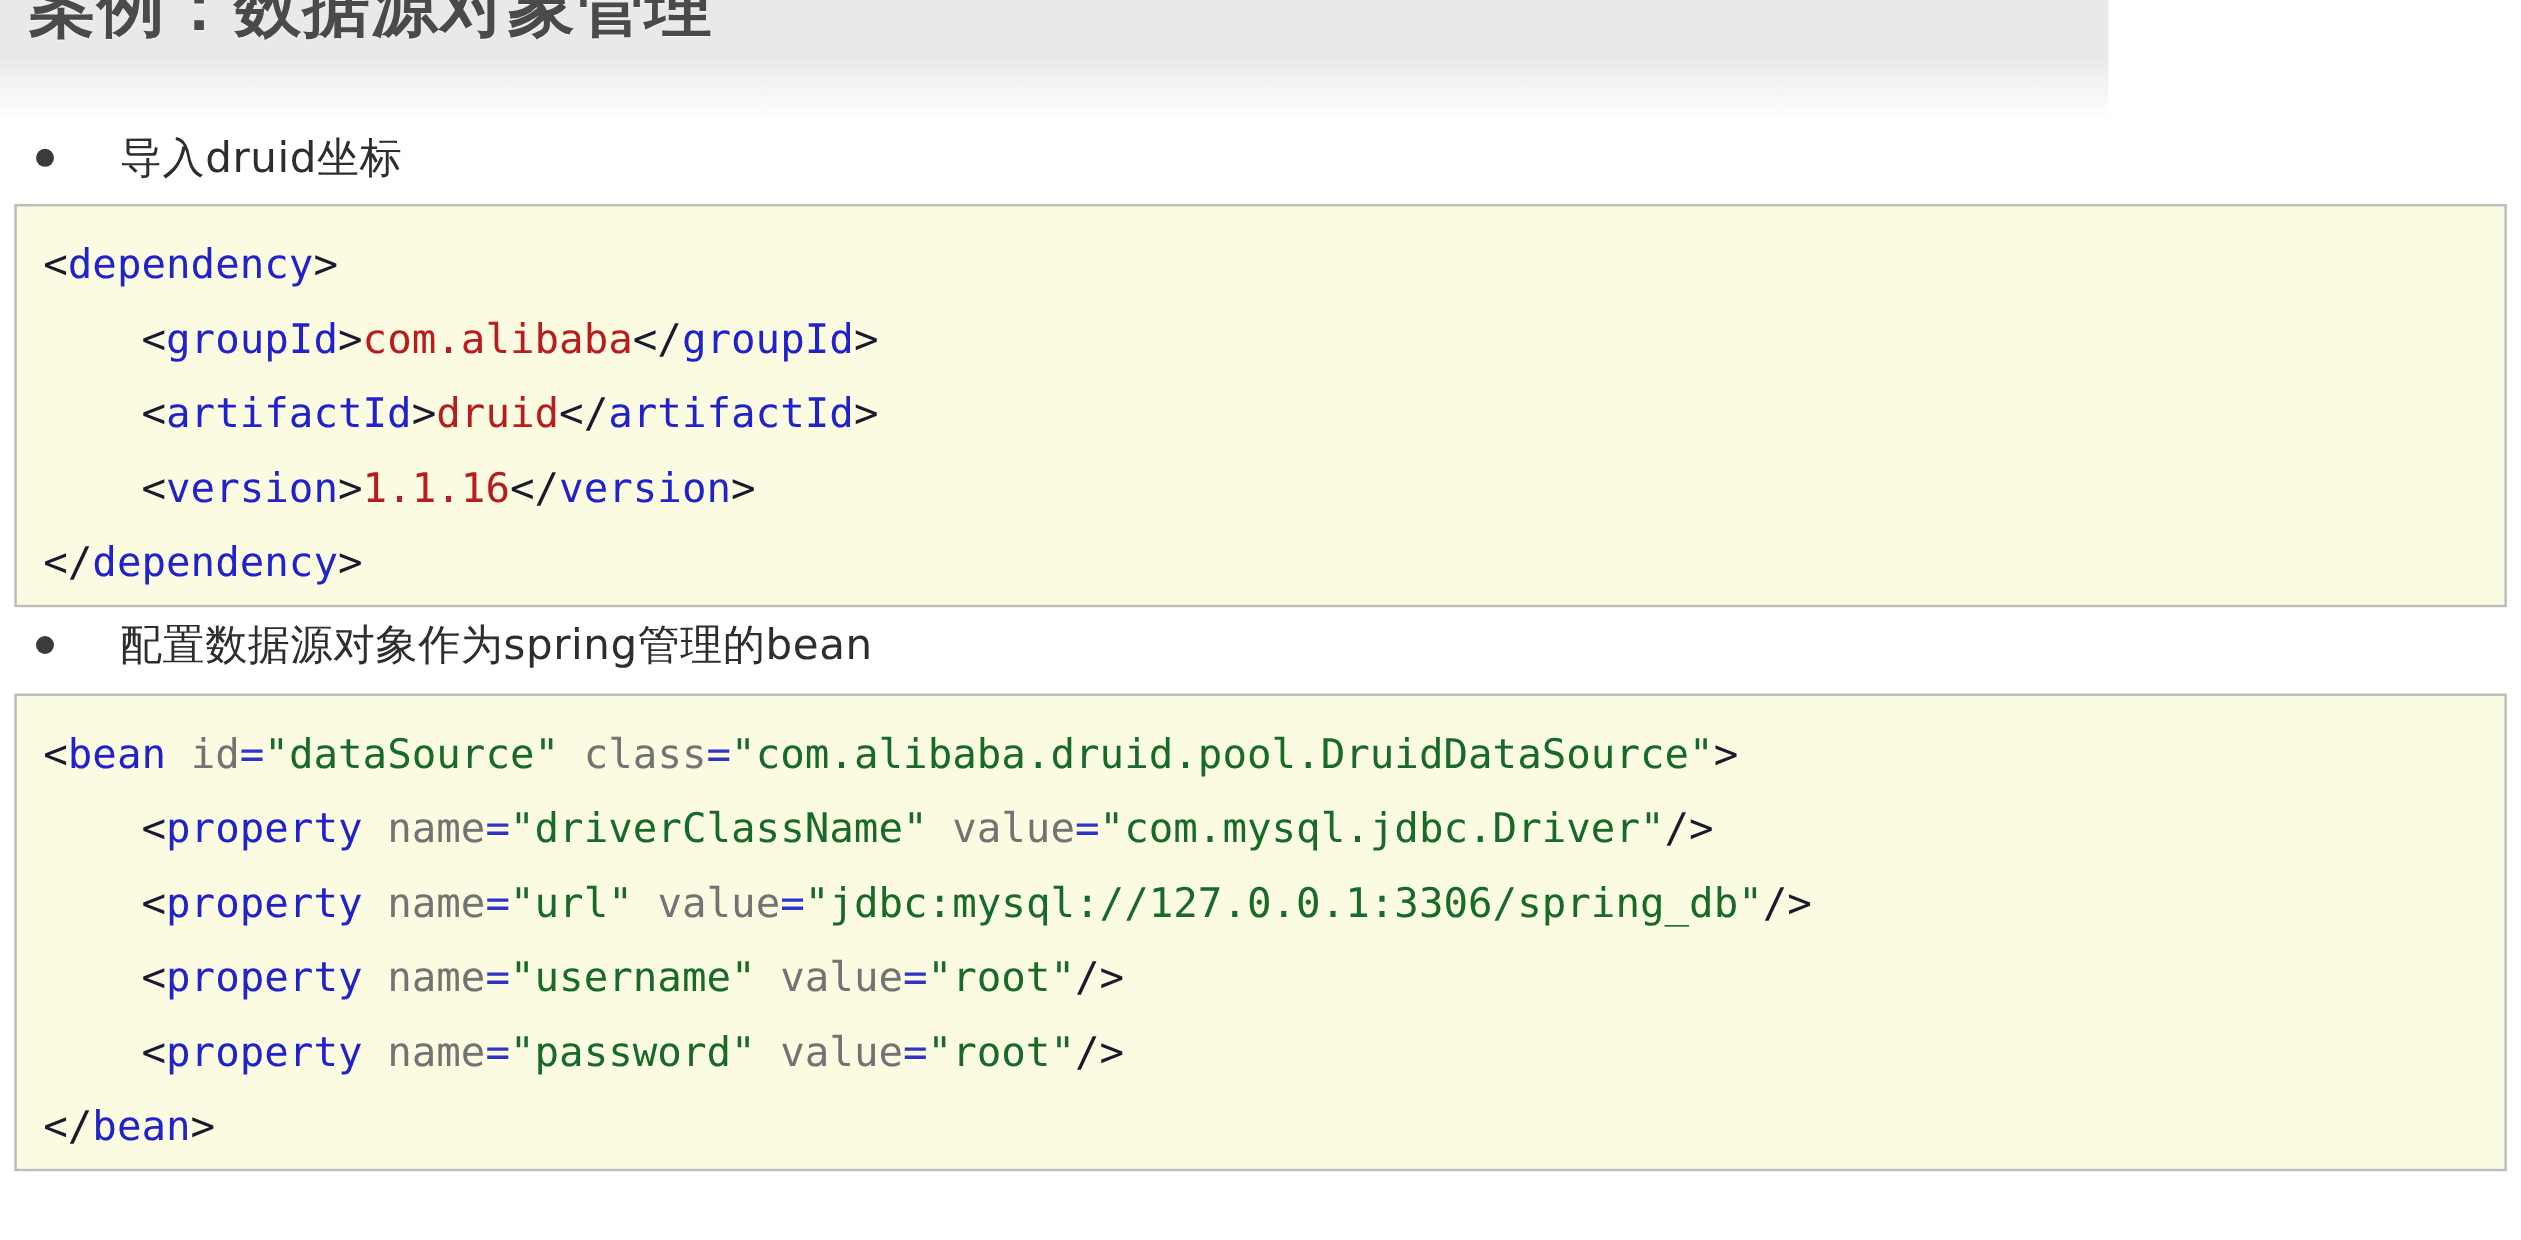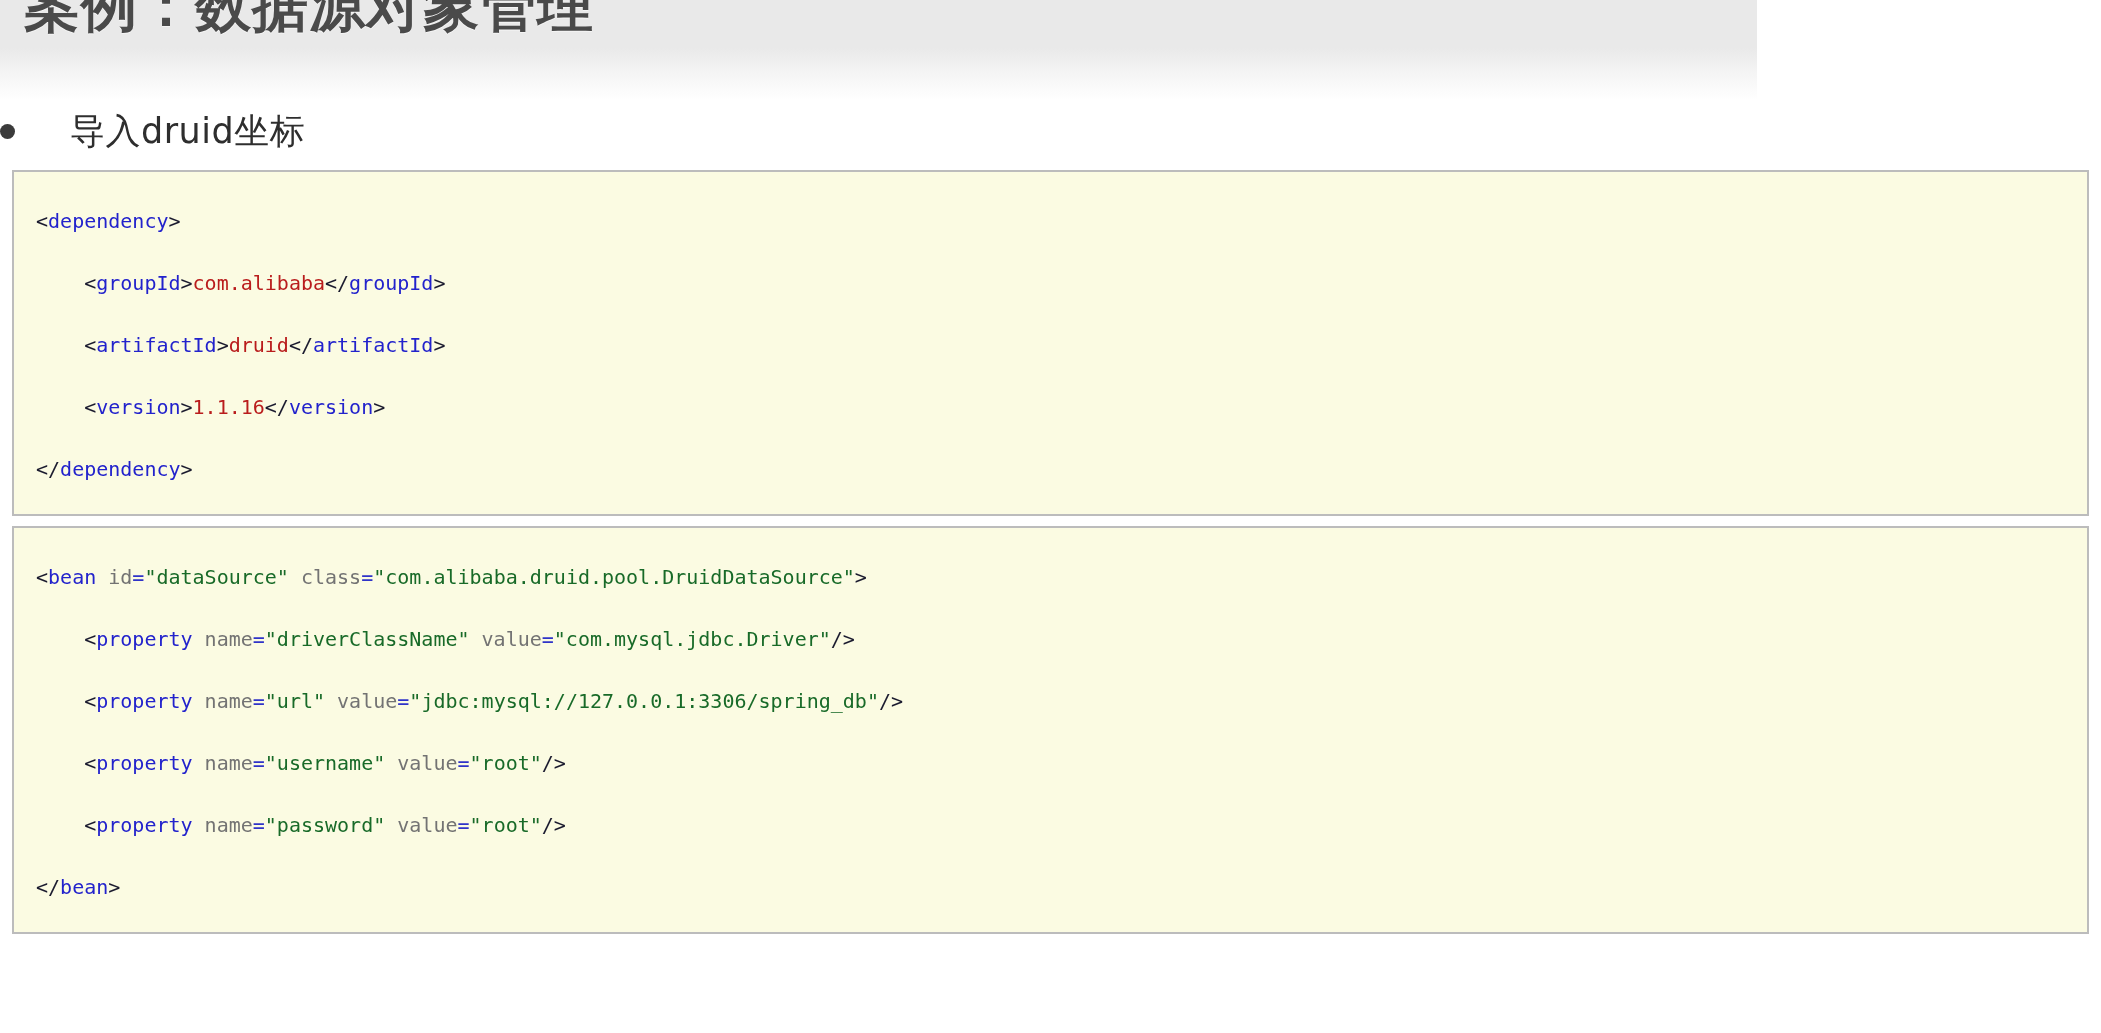--- a/index.html
+++ b/index.html
@@ -84,20 +84,21 @@
   .content {
     position: absolute;
     left: 0;
     top: 100px;
     width: 2101px;
   }
 
   .bullet-row {
     display: flex;
     align-items: center;
+    padding-left: 30px;
     height: 62px;
   }
   .bullet-dot {
     width: 15px;
     height: 15px;
     border-radius: 50%;
     background: #3b3b3b;
     flex: 0 0 15px;
     margin-right: 55px;
   }
@@ -108,23 +109,23 @@
     white-space: nowrap;
     letter-spacing: 0.5px;
   }
 
   
   .code-block {
     margin: 8px 12px 0 12px;
     background: #fbfbe2;
     border: 2px solid #bcbcbc;
     box-sizing: border-box;
-    padding: 18px 22px 14px 22px;
+    padding: 18px 22px 4px 22px;
     font-family: "DejaVu Sans Mono", "Liberation Mono", monospace;
-    font-size: 20px;
+    font-size: 34px;
     line-height: 62px;
     color: #23292e;
     white-space: pre;
     overflow: hidden;
   }
   .code-block.block-2 { margin-top: 10px; }
 
   .ln { display: block; white-space: pre; }
 
   
@@ -157,15 +158,19 @@
 </div>
 
 <div class="content">
 
   <div class="bullet-row">
     <span class="bullet-dot"></span>
     <span class="bullet-text">导入druid坐标</span>
   </div>
   <div class="code-block block-1"><span class="ln"><span class="tok-punct">&lt;</span><span class="tok-tag">dependency</span><span class="tok-punct">&gt;</span></span><span class="ln"><span class="tok-punct">    &lt;</span><span class="tok-tag">groupId</span><span class="tok-punct">&gt;</span><span class="tok-txt">com.alibaba</span><span class="tok-punct">&lt;/</span><span class="tok-tag">groupId</span><span class="tok-punct">&gt;</span></span><span class="ln"><span class="tok-punct">    &lt;</span><span class="tok-tag">artifactId</span><span class="tok-punct">&gt;</span><span class="tok-txt">druid</span><span class="tok-punct">&lt;/</span><span class="tok-tag">artifactId</span><span class="tok-punct">&gt;</span></span><span class="ln"><span class="tok-punct">    &lt;</span><span class="tok-tag">version</span><span class="tok-punct">&gt;</span><span class="tok-txt">1.1.16</span><span class="tok-punct">&lt;/</span><span class="tok-tag">version</span><span class="tok-punct">&gt;</span></span><span class="ln"><span class="tok-punct">&lt;/</span><span class="tok-tag">dependency</span><span class="tok-punct">&gt;</span></span></div>
 
+  <div class="bullet-row">
+    <span class="bullet-dot"></span>
+    <span class="bullet-text">配置数据源对象作为spring管理的bean</span>
+  </div>
   <div class="code-block block-2"><span class="ln"><span class="tok-punct">&lt;</span><span class="tok-tag">bean</span><span class="tok-txt"> </span><span class="tok-attr">id</span><span class="tok-eq">=</span><span class="tok-str">"dataSource"</span><span class="tok-txt"> </span><span class="tok-attr">class</span><span class="tok-eq">=</span><span class="tok-str">"com.alibaba.druid.pool.DruidDataSource"</span><span class="tok-punct">&gt;</span></span><span class="ln"><span class="tok-punct">    &lt;</span><span class="tok-tag">property</span><span class="tok-txt"> </span><span class="tok-attr">name</span><span class="tok-eq">=</span><span class="tok-str">"driverClassName"</span><span class="tok-txt"> </span><span class="tok-attr">value</span><span class="tok-eq">=</span><span class="tok-str">"com.mysql.jdbc.Driver"</span><span class="tok-punct">/&gt;</span></span><span class="ln"><span class="tok-punct">    &lt;</span><span class="tok-tag">property</span><span class="tok-txt"> </span><span class="tok-attr">name</span><span class="tok-eq">=</span><span class="tok-str">"url"</span><span class="tok-txt"> </span><span class="tok-attr">value</span><span class="tok-eq">=</span><span class="tok-str">"jdbc:mysql://127.0.0.1:3306/spring_db"</span><span class="tok-punct">/&gt;</span></span><span class="ln"><span class="tok-punct">    &lt;</span><span class="tok-tag">property</span><span class="tok-txt"> </span><span class="tok-attr">name</span><span class="tok-eq">=</span><span class="tok-str">"username"</span><span class="tok-txt"> </span><span class="tok-attr">value</span><span class="tok-eq">=</span><span class="tok-str">"root"</span><span class="tok-punct">/&gt;</span></span><span class="ln"><span class="tok-punct">    &lt;</span><span class="tok-tag">property</span><span class="tok-txt"> </span><span class="tok-attr">name</span><span class="tok-eq">=</span><span class="tok-str">"password"</span><span class="tok-txt"> </span><span class="tok-attr">value</span><span class="tok-eq">=</span><span class="tok-str">"root"</span><span class="tok-punct">/&gt;</span></span><span class="ln"><span class="tok-punct">&lt;/</span><span class="tok-tag">bean</span><span class="tok-punct">&gt;</span></span></div>
 
 </div>
 
 </body></html>

